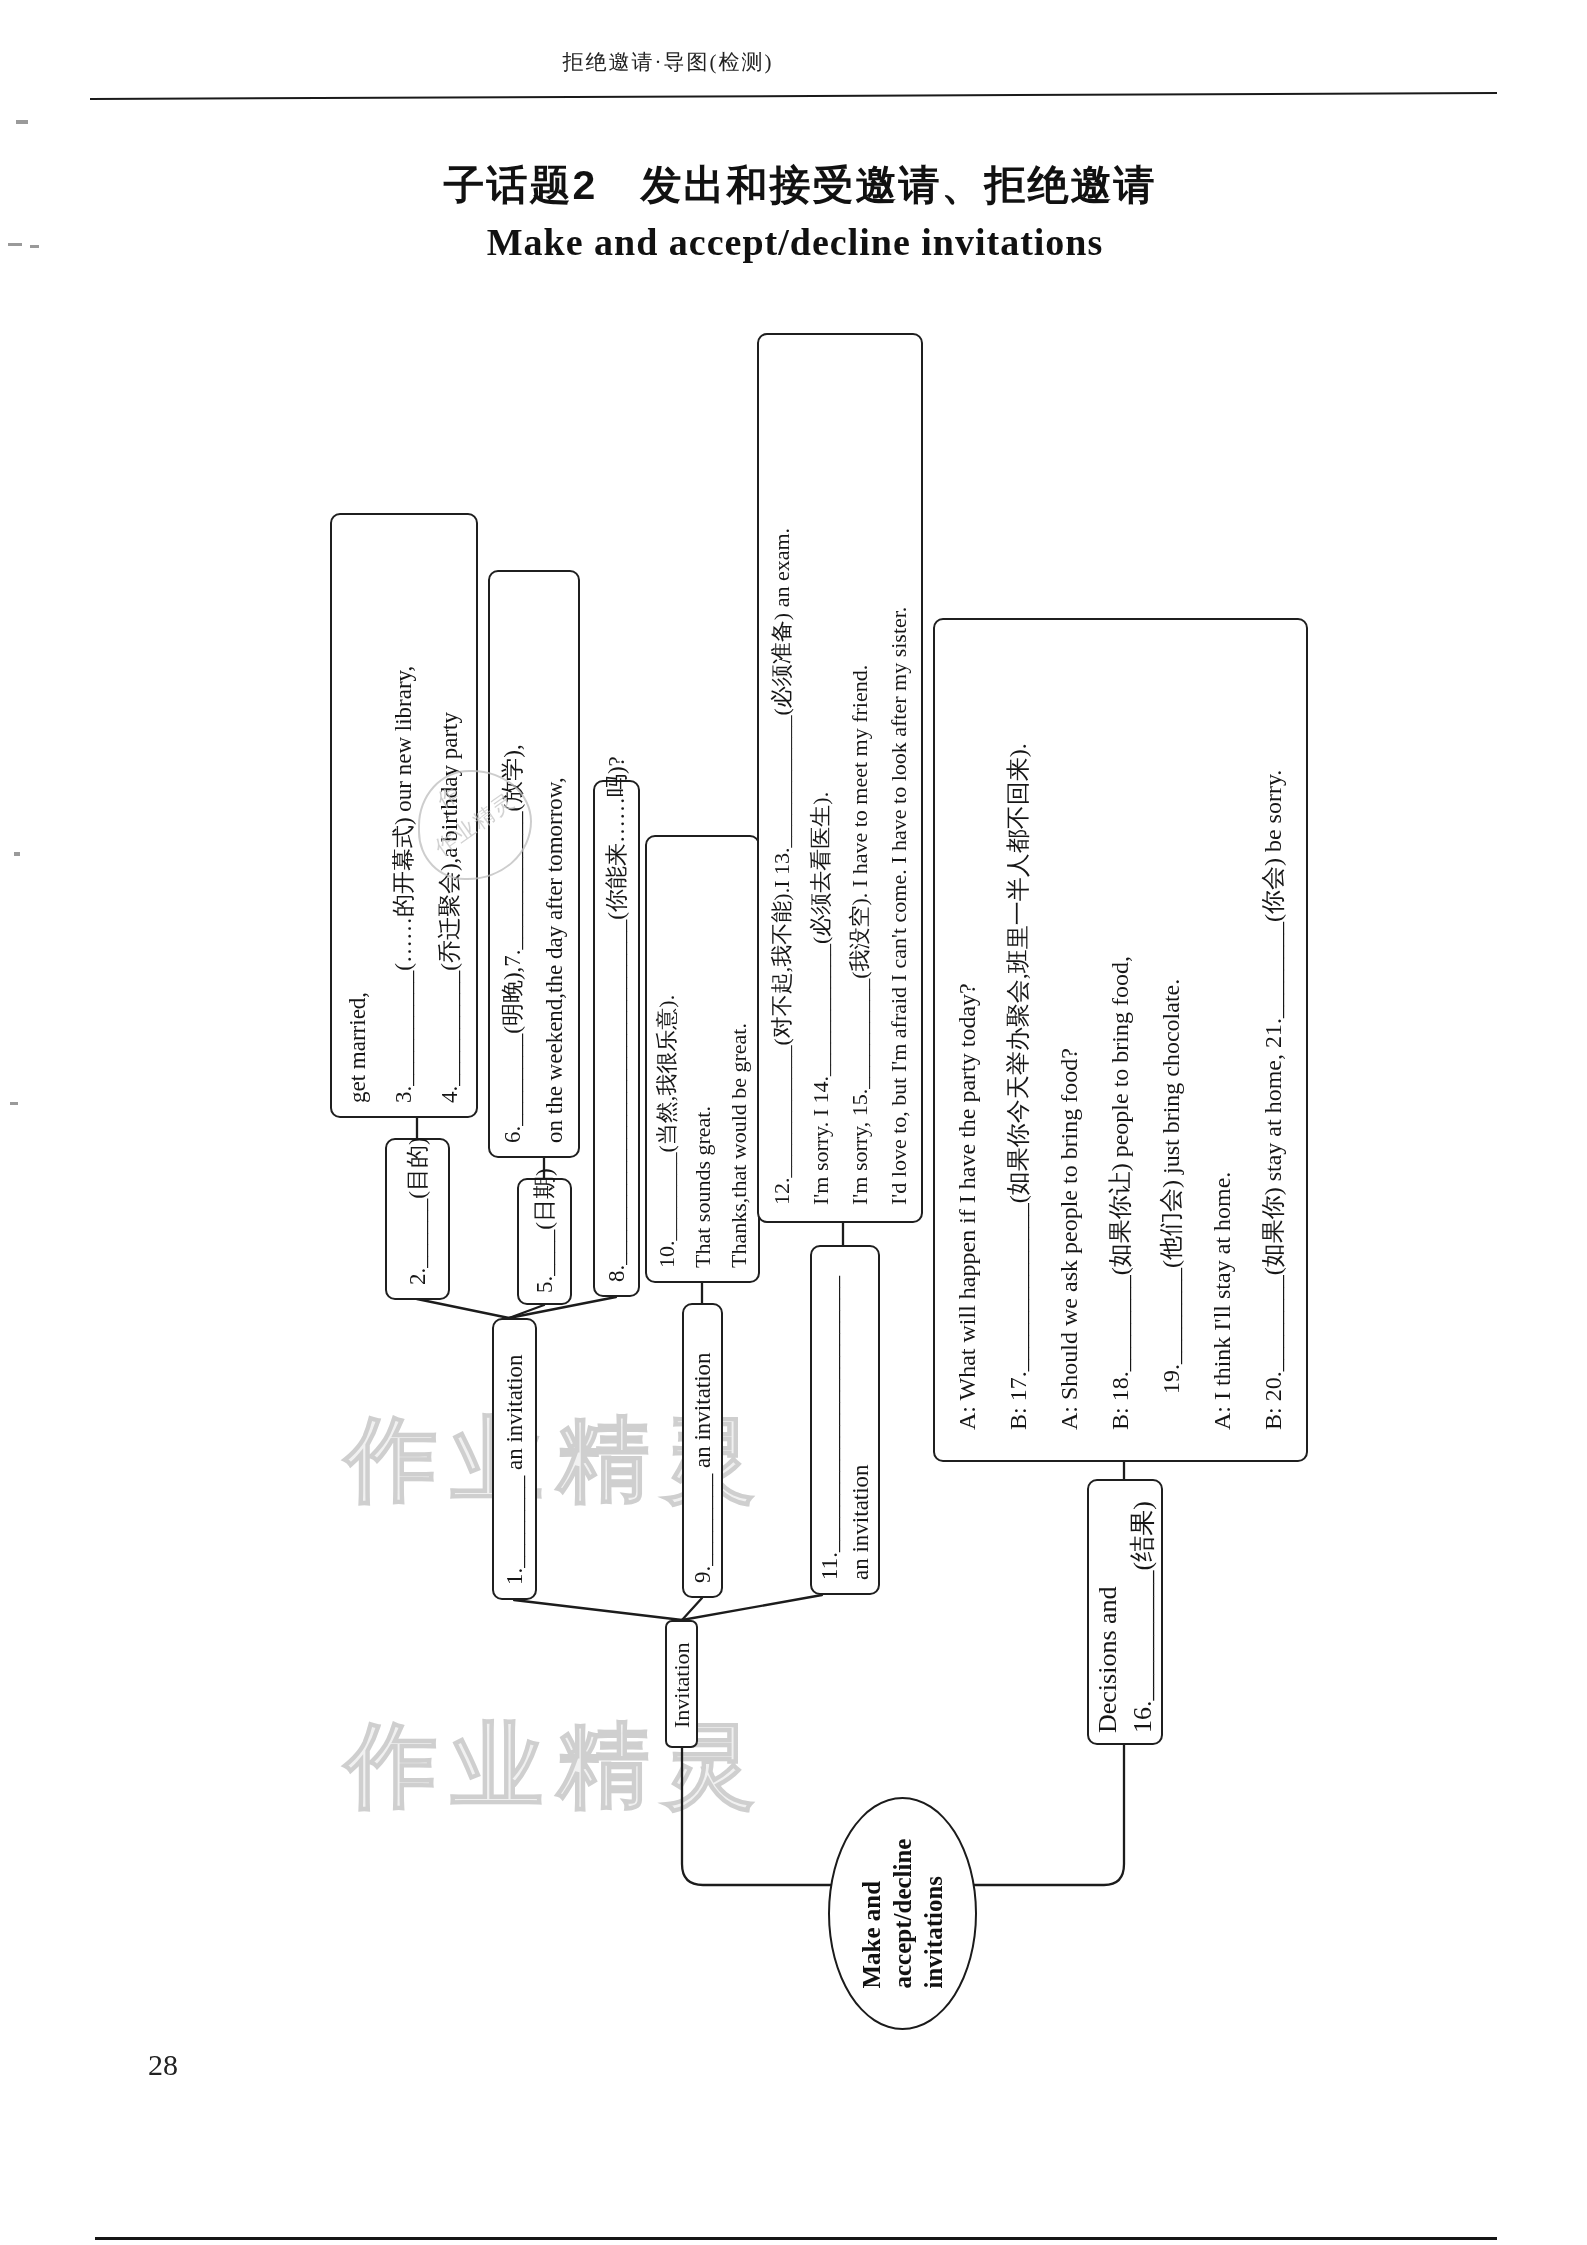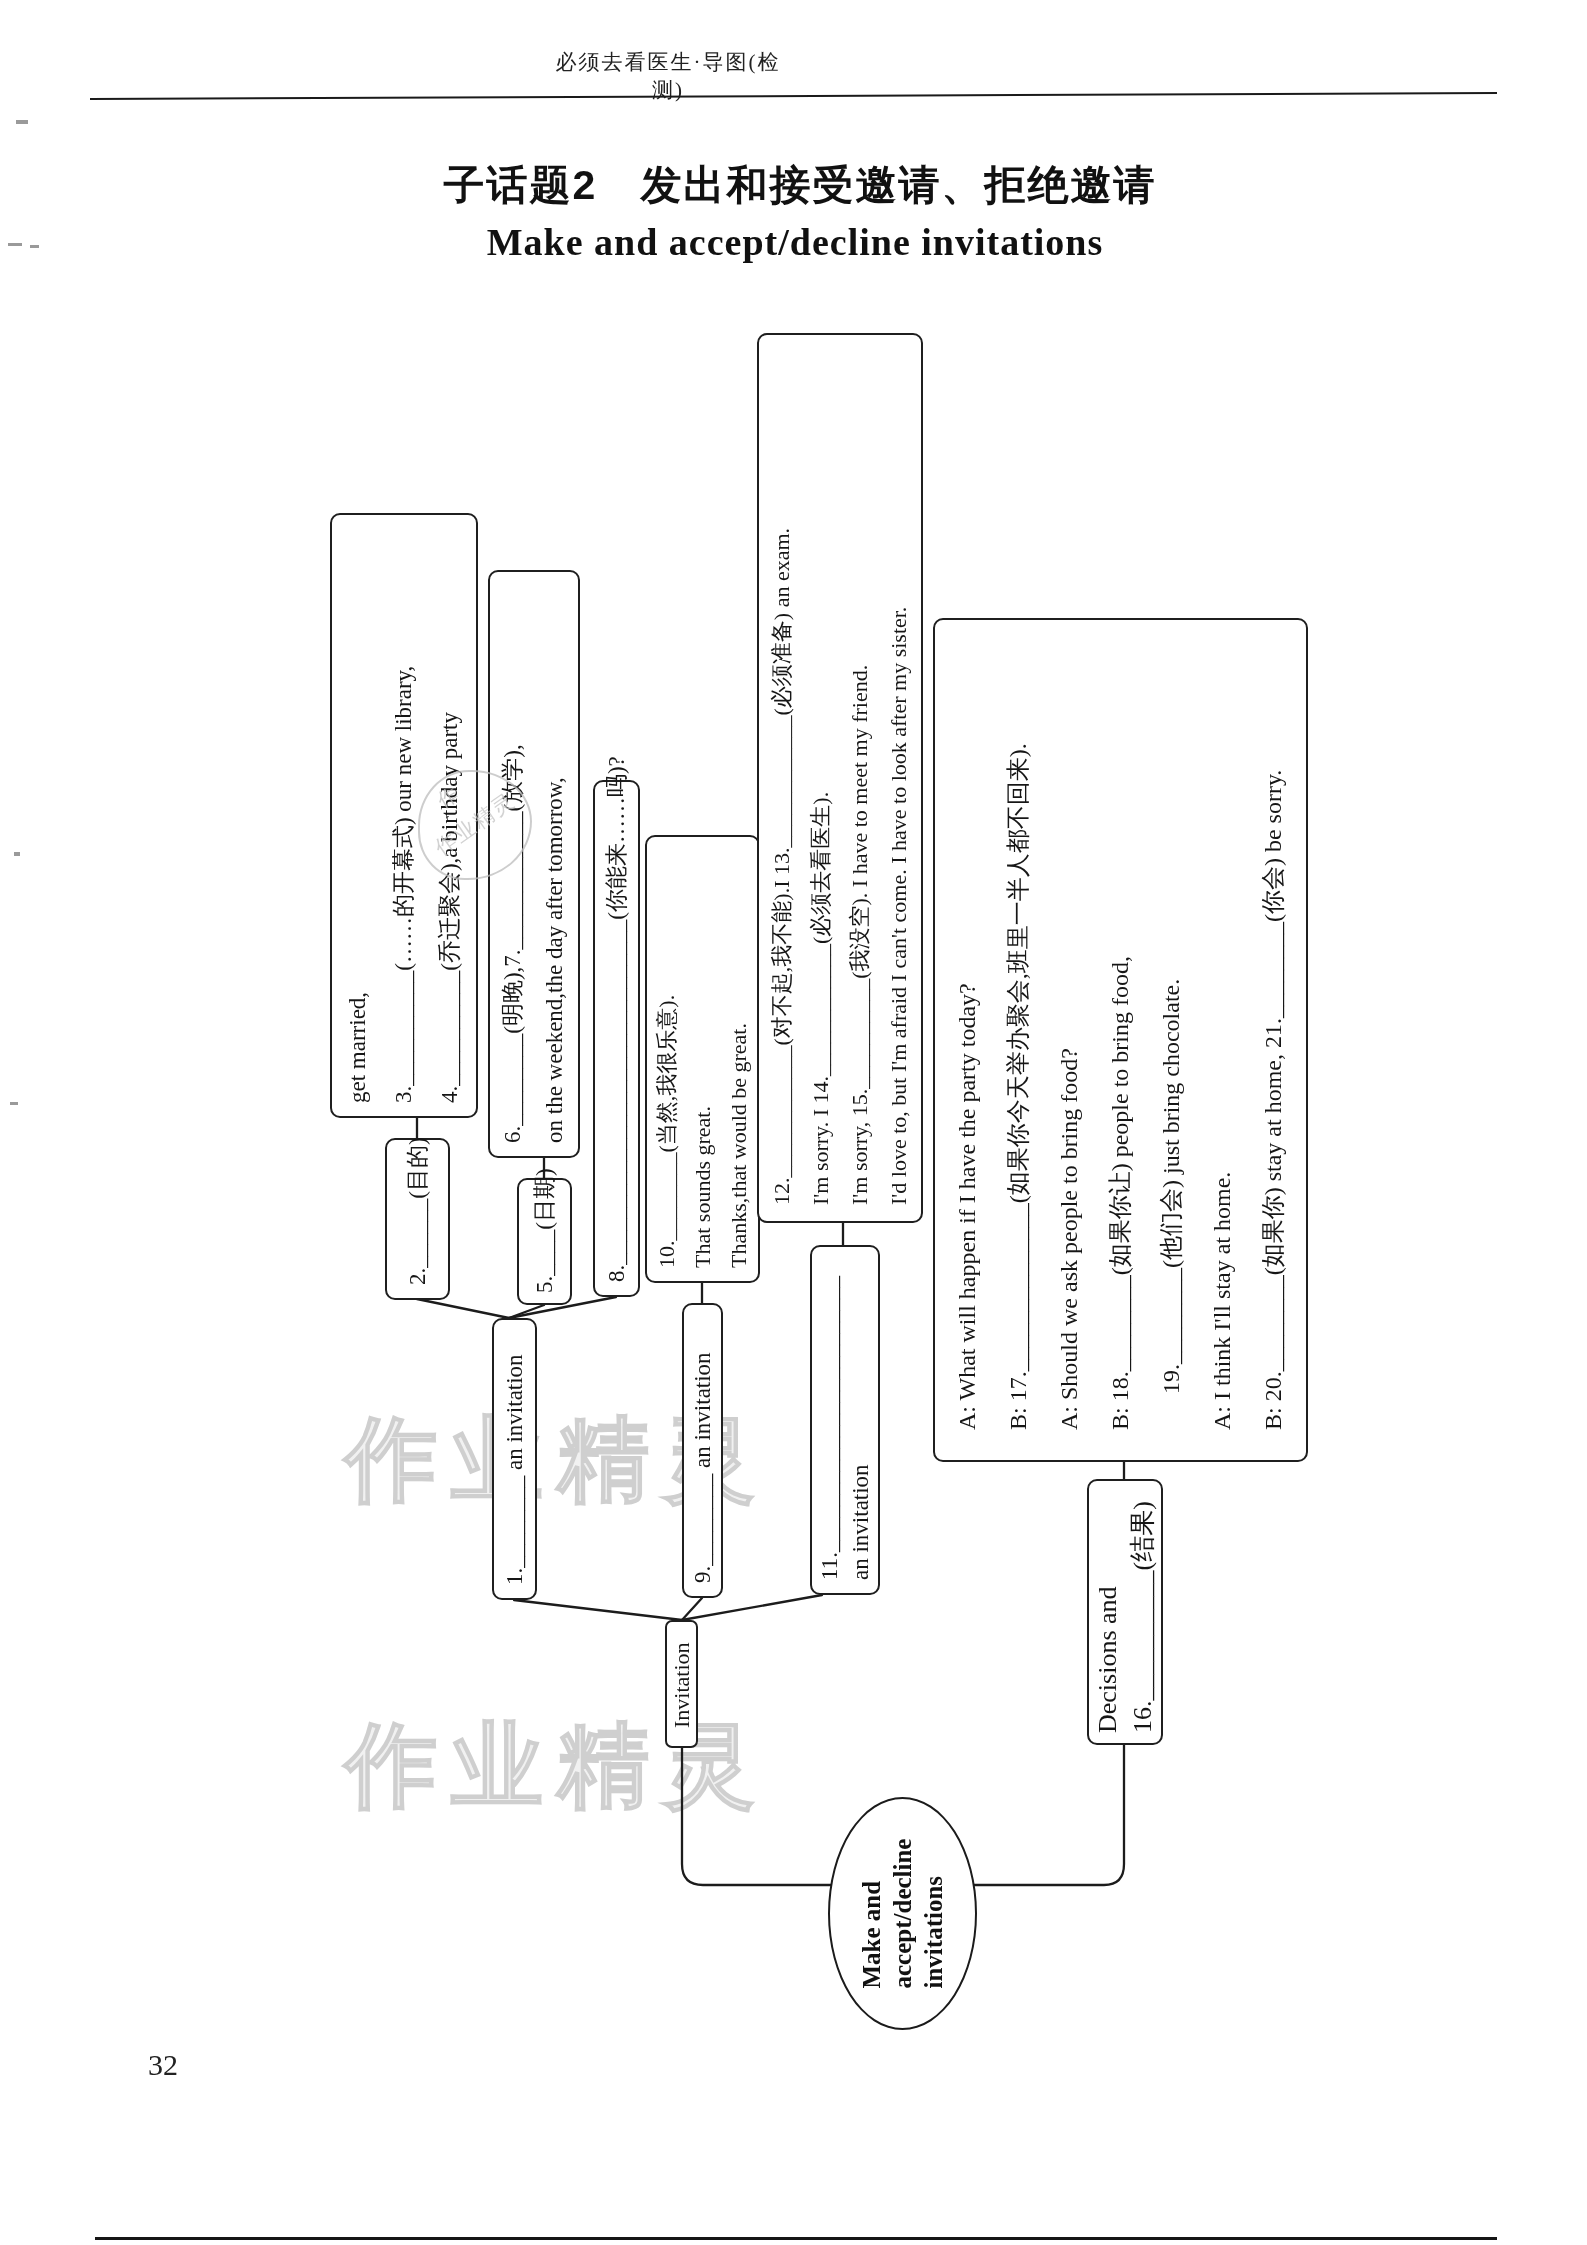--- a/index.html
+++ b/index.html
@@ -79,21 +79,21 @@
   }
   .root .ln{
     white-space:pre; font-weight:700; font-size:25px; line-height:31px; color:#111;
   }
 </style>
 </head>
 <body>
 
 <div class="page">
 
-  <div class="hdr">必须去看医生·导图(检测)</div>
+  <div class="hdr">拒绝邀请·导图(检测)</div>
   <div class="hdr-rule"></div>
   <div class="ttl">子话题2　发出和接受邀请、拒绝邀请</div>
   <div class="subttl">Make and accept/decline invitations</div>
 
   <div class="speck" style="left:16px;top:120px;width:12px;height:4px;"></div>
   <div class="speck" style="left:8px;top:243px;width:14px;height:3px;"></div>
   <div class="speck" style="left:30px;top:245px;width:9px;height:3px;"></div>
   <div class="speck" style="left:14px;top:852px;width:6px;height:4px;"></div>
   <div class="speck" style="left:10px;top:1102px;width:8px;height:3px;"></div>
 
@@ -195,16 +195,16 @@
       <div class="ln" style="line-height:51px;padding-left:30px;">B: 17.______________(如果你今天举办聚会,班里一半人都不回来).</div>
       <div class="ln" style="line-height:51px;padding-left:30px;">A: Should we ask people to bring food?</div>
       <div class="ln" style="line-height:51px;padding-left:30px;">B: 18.________(如果你让) people to bring food,</div>
       <div class="ln" style="line-height:51px;padding-left:30px;">      19.________(他们会) just bring chocolate.</div>
       <div class="ln" style="line-height:51px;padding-left:30px;">A: I think I'll stay at home.</div>
       <div class="ln" style="line-height:51px;padding-left:30px;">B: 20.________(如果你) stay at home, 21.________(你会) be sorry.</div>
     </div>
 
   </div>
 
-  <div class="pageno">32</div>
+  <div class="pageno">28</div>
   <div class="bottom-scan-line"></div>
 
 </div>
 
 </body></html>

